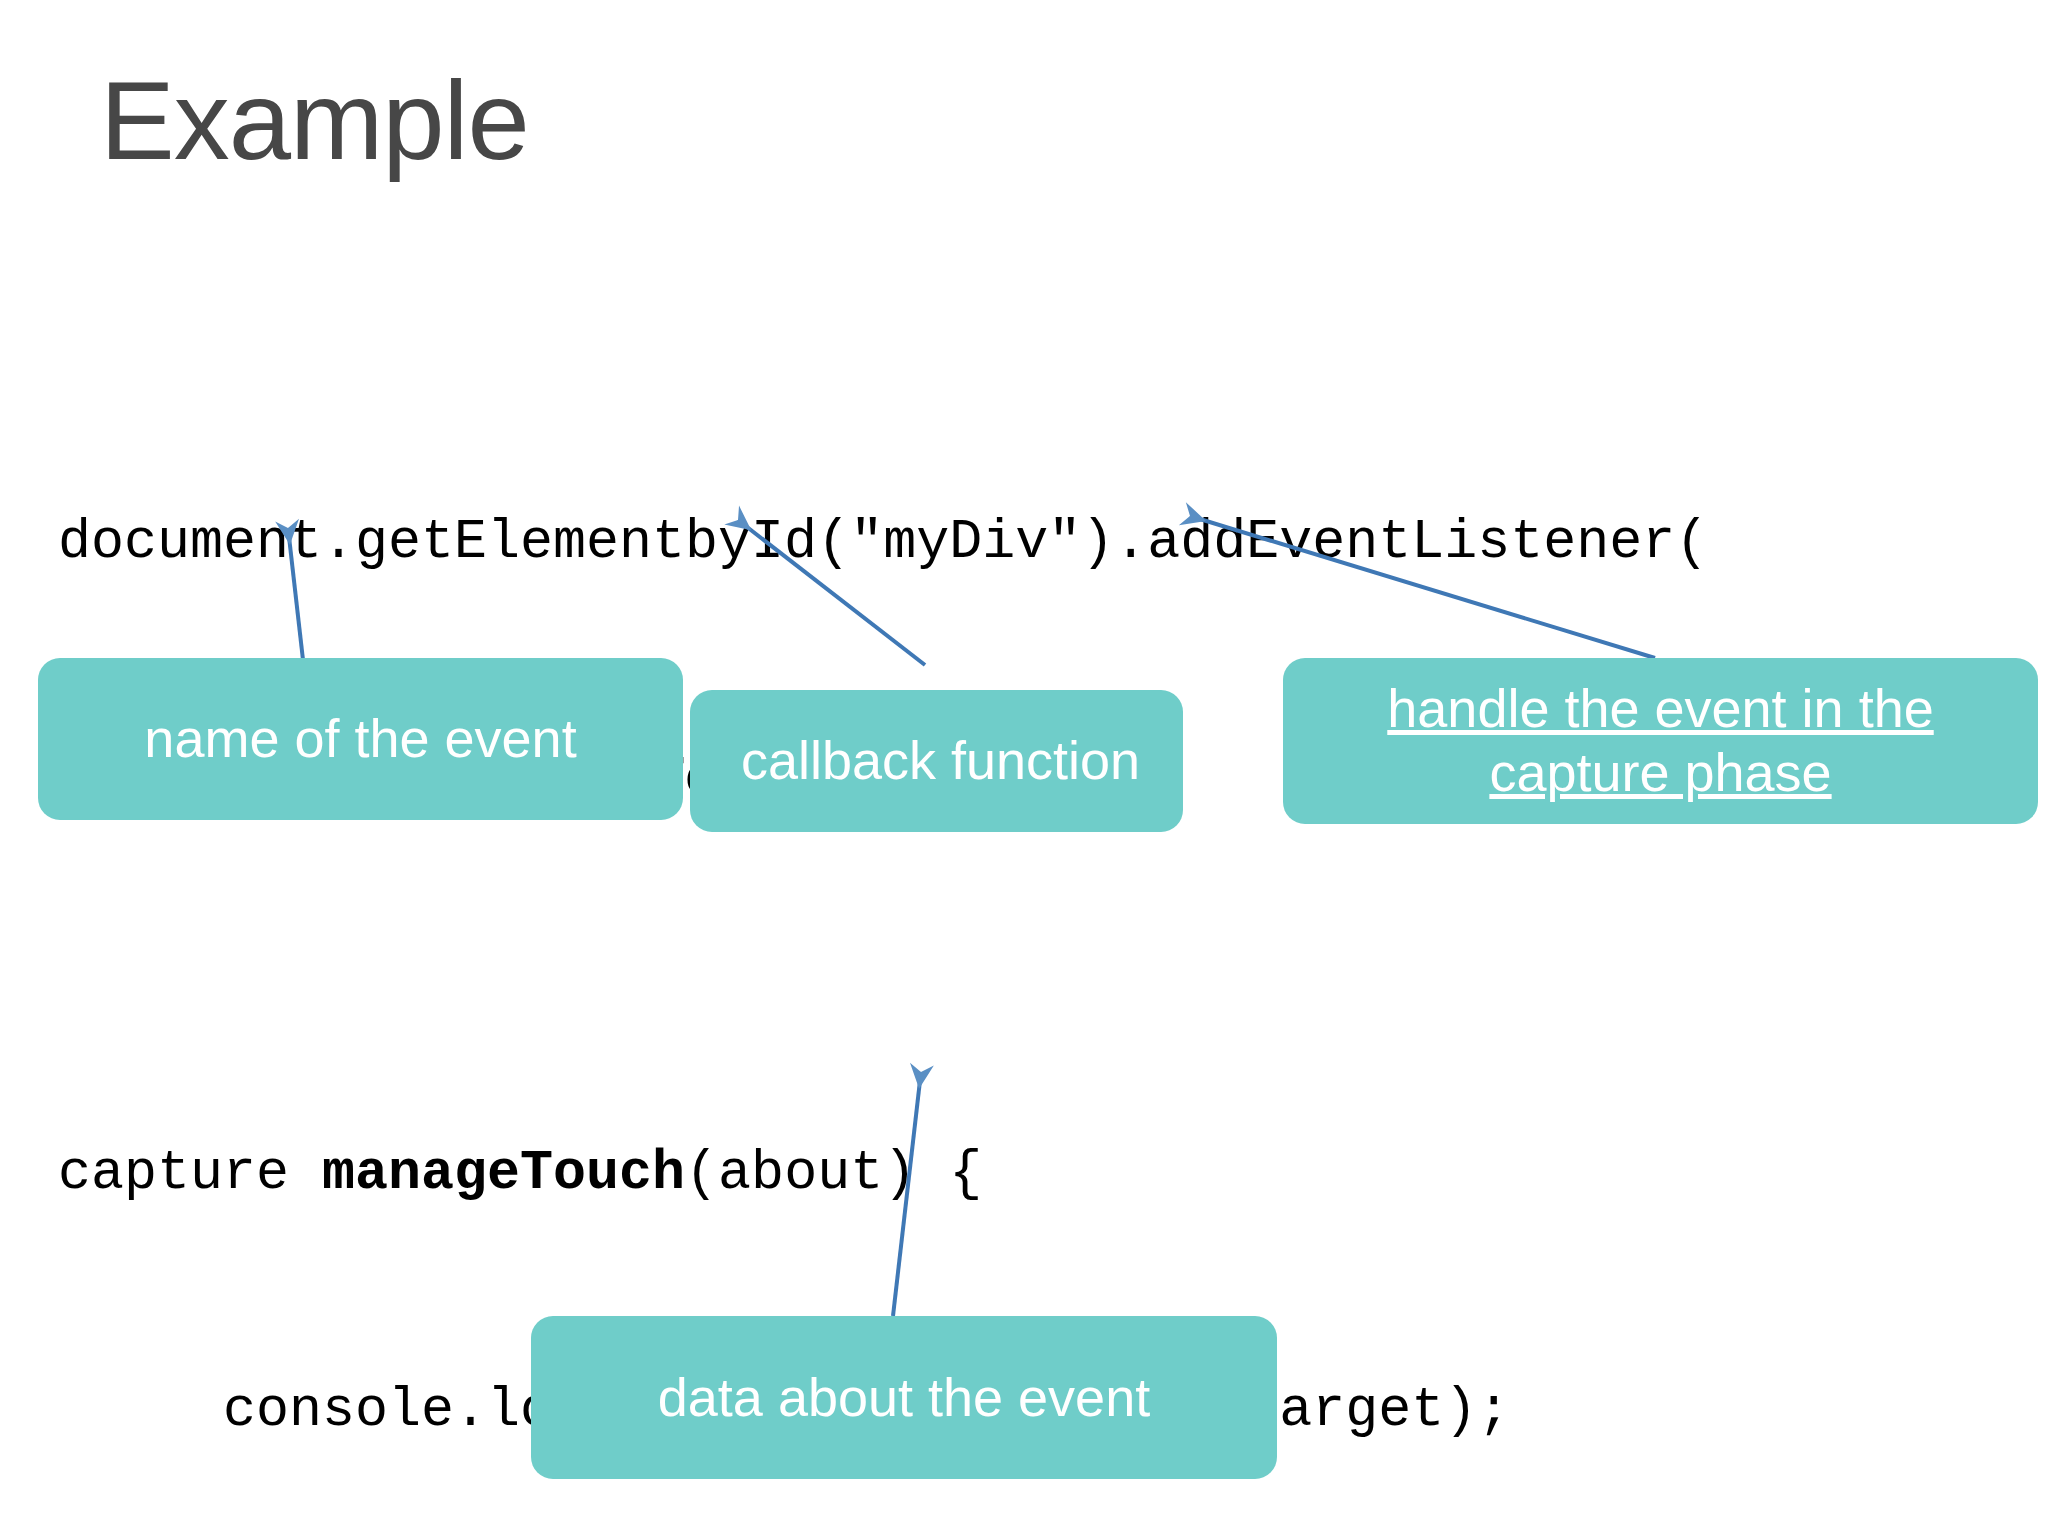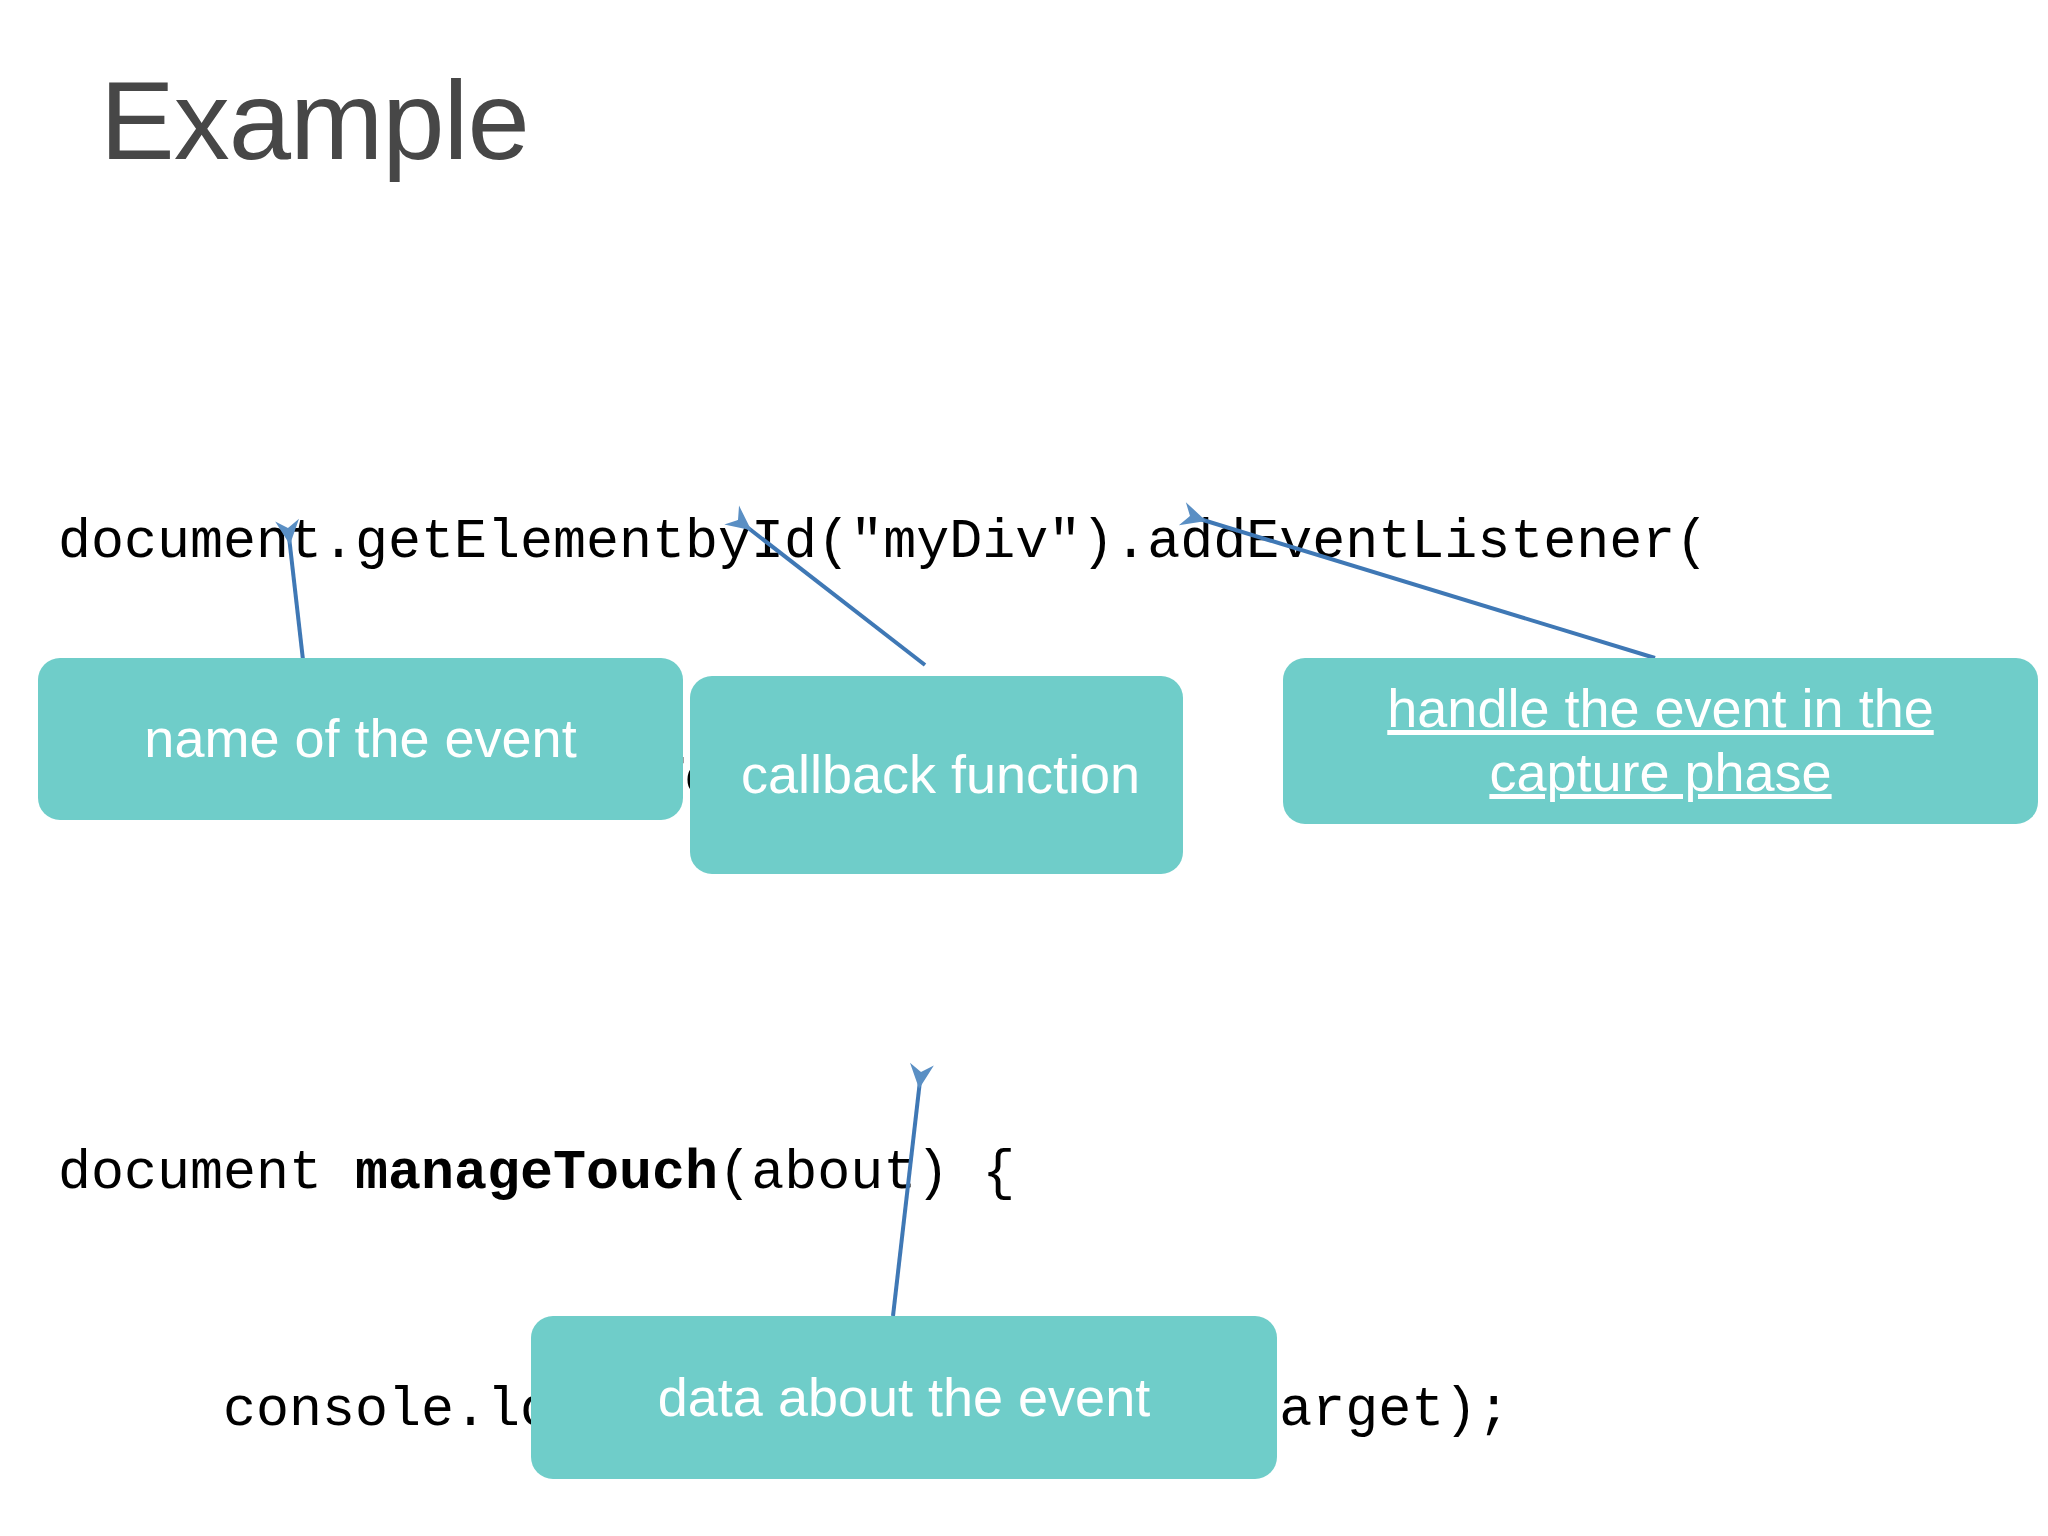--- a/index.html
+++ b/index.html
@@ -69,21 +69,21 @@
     text-align: center;
     color: #ffffff;
     font-family: "Liberation Sans", sans-serif;
     font-weight: 300;
     font-size: 54px;
     line-height: 1.18;
     padding: 0 16px;
     box-sizing: border-box;
   }
   #callout-name-of-event  { left: 38px;   top: 658px;  width: 645px; height: 162px; }
-  #callout-callback       { left: 690px;  top: 676px;  width: 493px; height: 198px; padding-left: 24px; }
+  #callout-callback       { left: 690px;  top: 690px;  width: 493px; height: 142px; padding-left: 24px; }
   #callout-capture-phase  { left: 1283px; top: 658px;  width: 755px; height: 166px; text-decoration: underline; }
   #callout-data-about     { left: 531px;  top: 1316px; width: 746px; height: 163px; align-items: center; }
 
   .callout-text {
     display: block;
     width: 100%;
   }
 
   
   #arrow-layer {
@@ -101,21 +101,21 @@
 <div id="slide">
 
   <div id="slide-title">Example</div>
 
   <div id="code-listener" class="code-block">
     <span class="code-line">document.getElementbyId("myDiv").addEventListener(</span>
     <span class="code-line"><span>"touchend", </span><span class="tok-bold">manageTouch</span><span>, false);</span></span>
   </div>
 
   <div id="code-function" class="code-block">
-    <span class="code-line"><span>document </span><span class="tok-bold">manageTouch</span><span>(about) {</span></span>
+    <span class="code-line"><span>capture </span><span class="tok-bold">manageTouch</span><span>(about) {</span></span>
     <span class="code-line">     console.log("touched " + event.target);</span>
     
   </div>
 
   <svg id="arrow-layer" viewBox="0 0 2048 1536">
     <defs>
       <marker id="ah" markerWidth="7" markerHeight="7" refX="4.6" refY="3.5" orient="auto" markerUnits="strokeWidth">
         <path d="M 6.6 0.5 L 0.4 3.5 L 6.6 6.5 L 4.6 3.5 Z" fill="#5a8fc4"></path>
       </marker>
     </defs>

